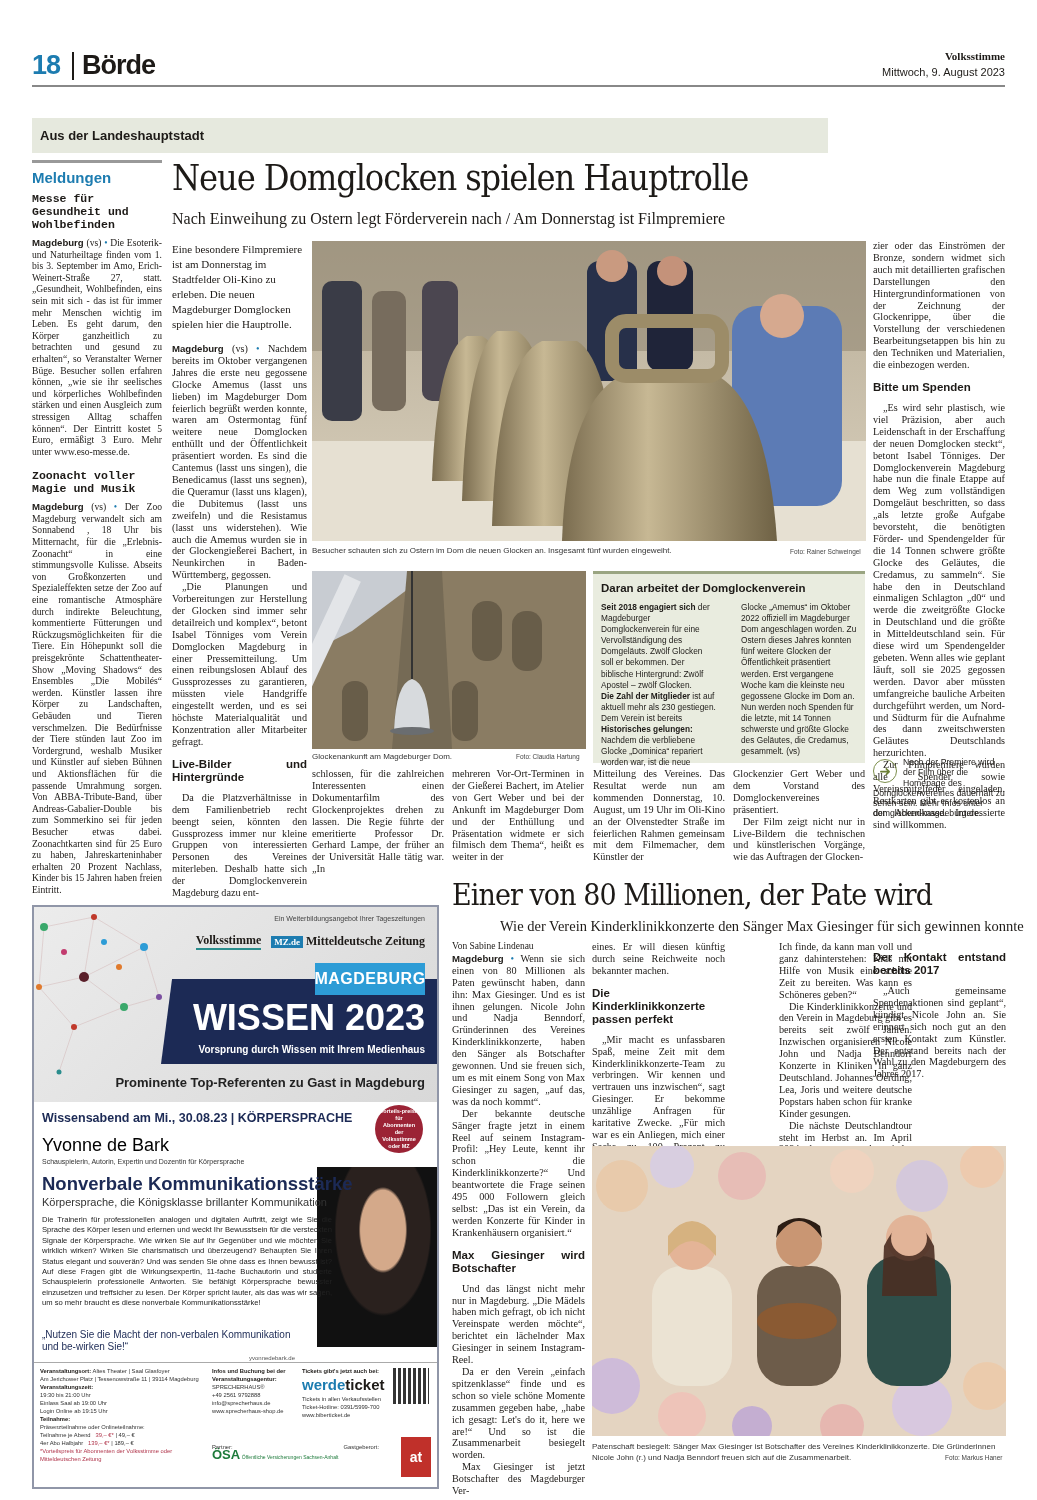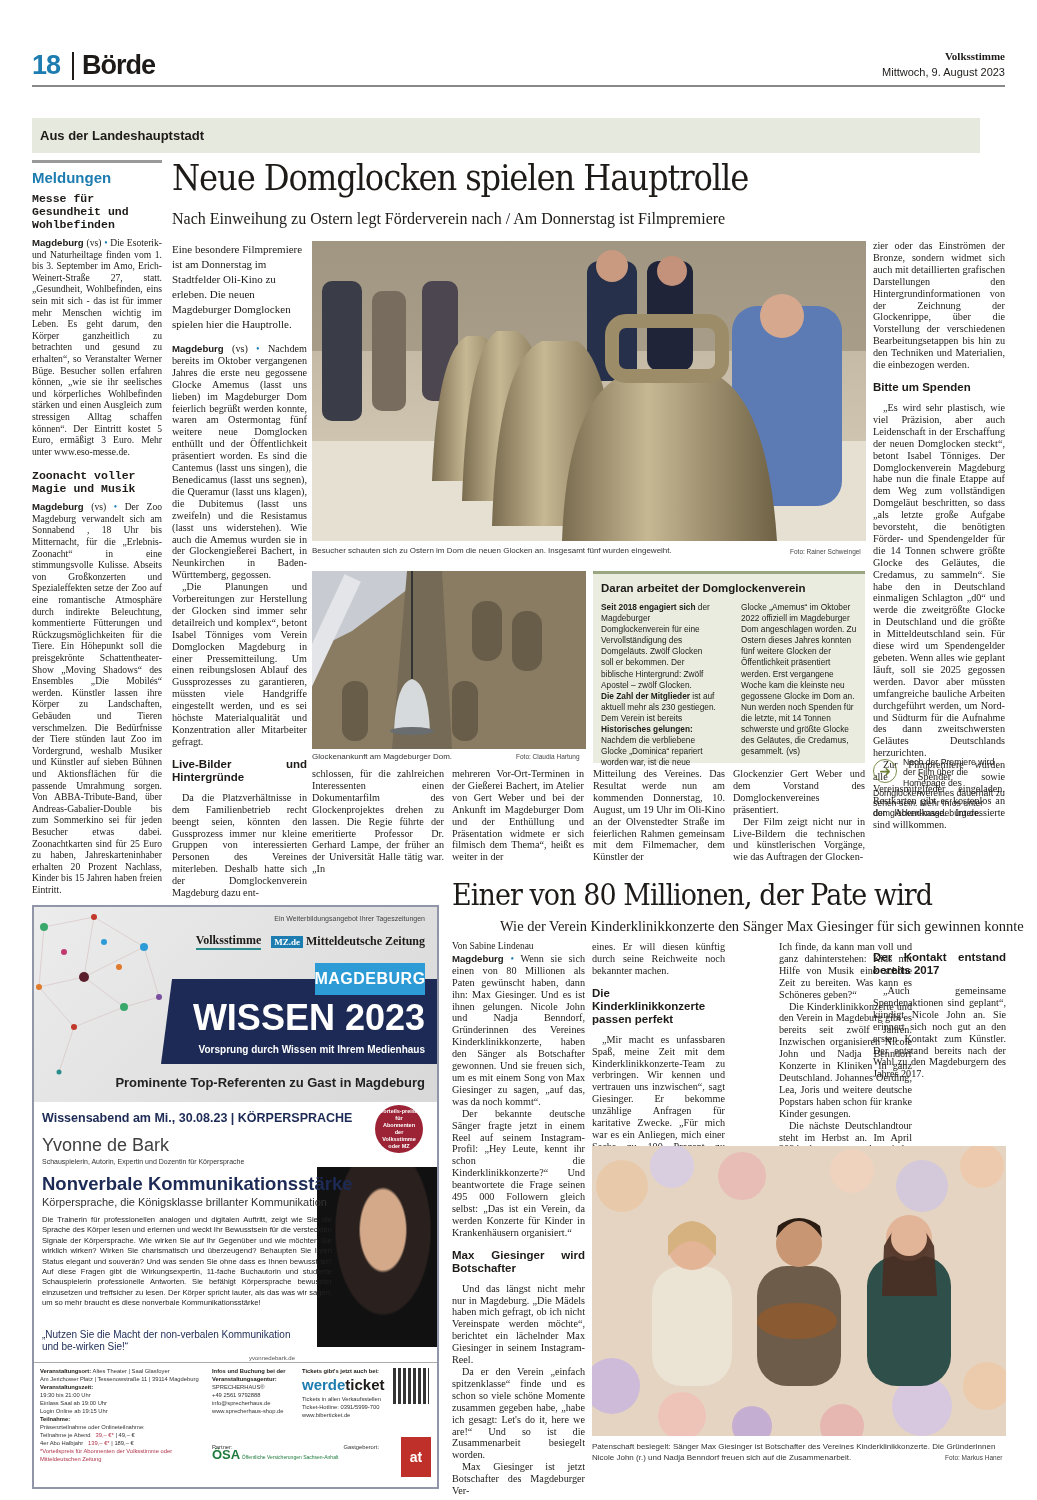--- a/index.html
+++ b/index.html
@@ -15,21 +15,21 @@
   .credit { font-family: "Liberation Sans", sans-serif; font-size: 6.5px; color: #444; }
   .photo { background: #8f8a7d; overflow: hidden; }
 
   
   #pnum { left: 32px; top: 50px; font-family: "Liberation Sans", sans-serif; font-size: 27px; font-weight: bold; color: #1d7cb0; letter-spacing: -1px; }
   #psep { left: 72px; top: 52px; width: 2px; height: 28px; background: #1d1a17; }
   #psection { left: 82px; top: 50px; font-family: "Liberation Sans", sans-serif; font-size: 27px; font-weight: bold; letter-spacing: -1px; }
   #pbrand { right: 32px; top: 50px; font-family: "Liberation Serif", serif; font-weight: bold; font-size: 11px; }
   #pdate { right: 32px; top: 66px; font-family: "Liberation Sans", sans-serif; font-size: 11px; }
   #toprule { left: 32px; top: 85px; width: 973px; height: 2px; background: #888; }
-  #secbar { left: 32px; top: 118px; width: 948px; height: 35px; background: #e6e9de; }
+  #secbar { left: 32px; top: 118px; width: 796px; height: 35px; background: #e6e9de; }
   #secbar span { position: absolute; left: 8px; top: 10px; font-family: "Liberation Sans", sans-serif; font-weight: bold; font-size: 13px; }
 
   
   #meld { left: 32px; top: 160px; width: 130px; }
   #meld .bar { height: 3px; background: #999; margin-bottom: 6px; }
   #meld h2 { font-family: "Liberation Sans", sans-serif; color: #1d7cb0; font-size: 15px; font-weight: bold; margin-bottom: 4px; }
   #meld h3 { font-family: Liberation Mono, monospace; font-weight: bold; font-size: 11.5px; line-height: 13px; margin: 6px 0 6px; }
   #meld .body-text { font-size: 9.6px; line-height: 11.6px; }
 
   
@@ -63,21 +63,21 @@
   #ad-logos { position: absolute; right: 12px; top: 26px; display: flex; align-items: center; gap: 10px; font-family: "Liberation Serif", serif; font-weight: bold; font-size: 12px; }
   #ad-logos .vs { border-bottom: 2px solid #2a8d8d; }
   #ad-logos .mz { background: #1d7cb0; color: #fff; font-size: 9px; padding: 1px 3px; margin-right: 3px; }
   #ad-city { position: absolute; right: 12px; top: 56px; background: #2d9cd6; color: #fff; width: 110px; height: 32px; font-family: "Liberation Sans", sans-serif; font-weight: bold; font-size: 16px; display: flex; align-items: center; justify-content: center; letter-spacing: 0.5px; }
   #ad-band { position: absolute; left: 127px; top: 72px; width: 276px; height: 85px; background: #1c2a55; clip-path: polygon(4% 0, 100% 0, 100% 100%, 0 100%); }
   #ad-title { position: absolute; right: 12px; top: 90px; color: #fff; font-family: "Liberation Sans", sans-serif; font-weight: bold; font-size: 36px; letter-spacing: 0px; }
   #ad-tag { position: absolute; right: 12px; top: 137px; color: #fff; font-family: "Liberation Sans", sans-serif; font-weight: bold; font-size: 10px; }
   #ad-prom { position: absolute; right: 12px; top: 168px; font-family: "Liberation Sans", sans-serif; font-weight: bold; font-size: 13px; color: #222; }
   #ad-event { position: absolute; left: 8px; top: 204px; font-family: "Liberation Sans", sans-serif; font-weight: bold; font-size: 12.5px; color: #1c2a55; }
   #ad-badge { position: absolute; right: 14px; top: 198px; width: 48px; height: 48px; border-radius: 50%; background: #9b2335; color: #fff; font-family: "Liberation Sans", sans-serif; font-size: 5.5px; font-weight: bold; text-align: center; display: flex; align-items: center; justify-content: center; line-height: 7px; padding: 4px; }
-  #ad-name { position: absolute; left: 8px; top: 228px; font-family: "Liberation Sans", sans-serif; font-size: 18px; color: #404040; }
+  #ad-name { position: absolute; left: 8px; top: 228px; font-family: "Liberation Sans", sans-serif; font-size: 18px; color: #000000; }
   #ad-role { position: absolute; left: 8px; top: 251px; font-family: "Liberation Sans", sans-serif; font-size: 7px; color: #333; }
   #ad-h { position: absolute; left: 8px; top: 266px; font-family: "Liberation Sans", sans-serif; font-weight: bold; font-size: 18.5px; color: #1c2a55; }
   #ad-sub { position: absolute; left: 8px; top: 289px; font-family: "Liberation Sans", sans-serif; font-size: 11px; color: #333; }
   #ad-portrait { position: absolute; right: 0; top: 260px; width: 120px; height: 180px; background: radial-gradient(ellipse at 55% 35%, #d4a98a 0 24%, #2a211e 26% 50%, #111 52%); }
   #ad-body { position: absolute; left: 8px; top: 308px; width: 290px; font-family: "Liberation Sans", sans-serif; font-size: 7.6px; line-height: 10.4px; color: #222; text-align: justify; }
   #ad-quote { position: absolute; left: 8px; top: 422px; width: 260px; font-family: "Liberation Sans", sans-serif; font-size: 10px; line-height: 12px; color: #1c2a55; }
   #ad-url { position: absolute; left: 215px; top: 448px; font-family: "Liberation Sans", sans-serif; font-size: 6px; color: #555; }
   #ad-foot { position: absolute; left: 0; top: 455px; width: 403px; height: 125px; border-top: 1px solid #aaa; padding: 4px 6px; font-family: "Liberation Sans", sans-serif; font-size: 5.8px; line-height: 8px; color: #333; }
   #ad-foot b { color: #1d1a17; }
   #ad-foot .c1 { position: absolute; left: 6px; top: 4px; width: 165px; }

